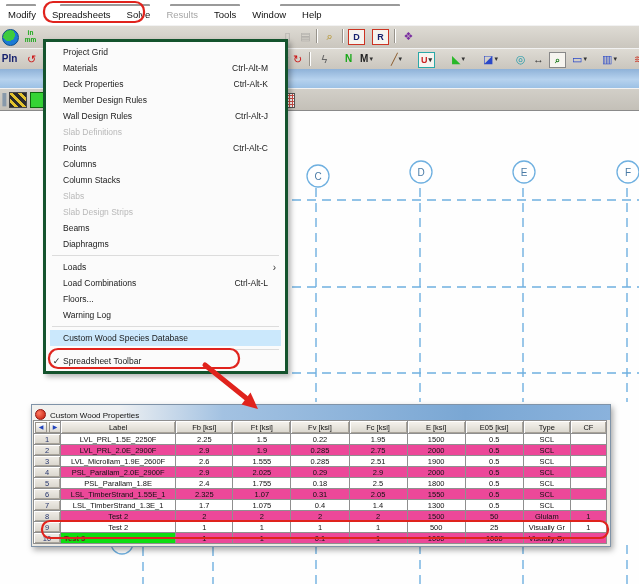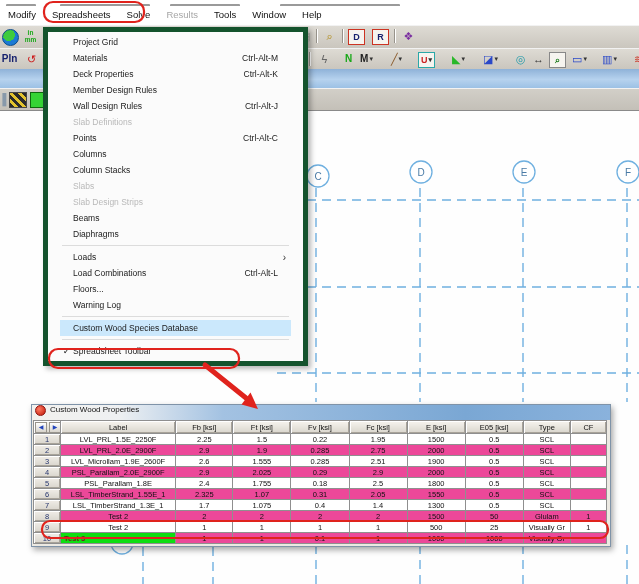--- a/index.html
+++ b/index.html
@@ -44,34 +44,34 @@
   .gridpat{width:16px;height:13px;top:4px;border:1px solid #555;background:#fff;
      background-image:repeating-linear-gradient(0deg,transparent 0 2px,#d05048 2px 3px),
                       repeating-linear-gradient(90deg,transparent 0 2px,#d05048 2px 3px)}
   
   #canvas{left:0;top:110px;width:639px;height:474px;background:#fefefe;border-top:1px solid #8a8a8a}
   #gridsvg{position:absolute;left:0;top:110px;z-index:5}
   .dash{stroke:var(--grid);stroke-width:1.4;stroke-dasharray:9 6;fill:none}
   .bub{fill:#fff;stroke:var(--grid);stroke-width:1.3}
   .bubt{fill:#4a7ba6;font-size:10px;font-family:"Liberation Sans",sans-serif;text-anchor:middle}
   
-  #menu{left:43px;top:27px;width:231px;background:#fbfbfb;border:5px solid #14532d;
-        box-shadow:3px 3px 5px rgba(0,0,0,.28);padding:2px 12px;z-index:30}
+  #menu{left:43px;top:39px;width:231px;background:#fbfbfb;border:3px solid #14532d;
+        box-shadow:3px 3px 5px rgba(0,0,0,.28);padding:2px 4px;z-index:30}
   .mi{height:16px;display:flex;align-items:center;font-size:8.5px;color:#1a1a1a}
   .mi .chk{width:13px;text-align:center;font-size:9px;color:#222;flex:none}
   .mi .lbl{white-space:nowrap}
   .mi .sc{margin-left:auto;white-space:nowrap}
   .mi .sub{width:13px;text-align:center;font-size:10px;color:#333;flex:none}
   .mi.dis{color:#b9b9b9}
   .mi.hl{background:var(--hl)}
   .msep{height:1px;background:#dcdcdc;margin:3px 2px}
   
   #twin{left:31px;top:404px;width:578px;z-index:15;background:#ece9e2;
         border:1px solid #7f93a8;box-shadow:2px 3px 6px rgba(0,0,0,.35)}
-  #ttl{height:15px;display:flex;align-items:flex-start;padding-left:3px;
+  #ttl{height:15px;display:flex;align-items:flex-end;padding-left:3px;
        background:linear-gradient(90deg,#f2f1ee 0%,#eef0f2 15%,#a3c2e2 33%,#7aa7d4 75%,#8ab2dc 100%)}
   .tico{width:9px;height:9px;border-radius:50%;flex:none;
         background:radial-gradient(circle at 35% 35%,#ff7a62,#c01808);border:1px solid #8e1410;
         margin-right:4px}
   .ttx{font-size:8px;color:#111;white-space:nowrap}
   table.grid{border-collapse:collapse;table-layout:fixed;margin:0 1px 2px 1px;background:#fff;width:574px}
   .grid th,.grid td{border:1px solid #8f8f8f;padding:0;font-size:7.5px;text-align:center;
         overflow:hidden;white-space:nowrap;height:10px;color:#111}
   .grid thead th{height:12px;font-weight:normal;background:linear-gradient(#f6f3ed,#d8d4cb);
         box-shadow:inset 1px 1px 0 #fff,inset -1px -1px 0 #a8a399}

